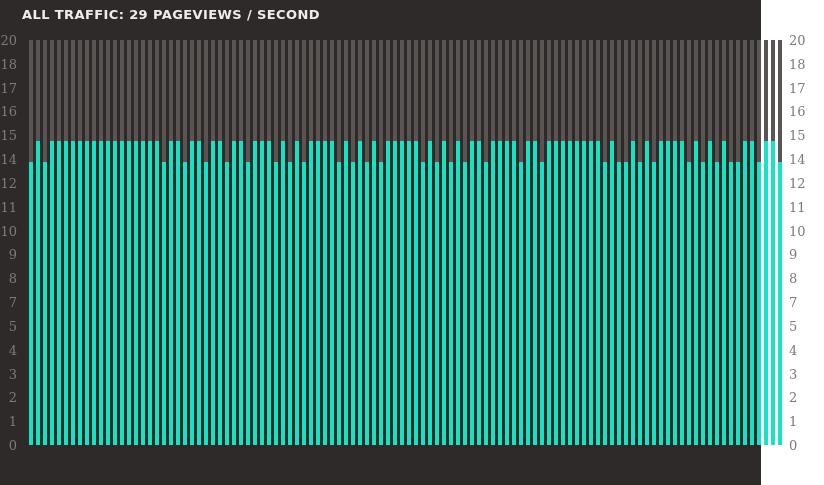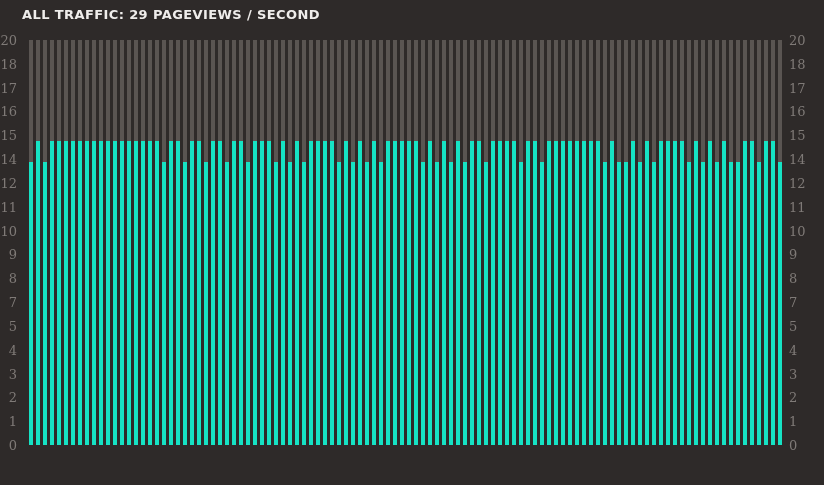--- a/index.html
+++ b/index.html
@@ -5,21 +5,21 @@
   html, body {
     margin: 0;
     padding: 0;
     width: 824px;
     height: 485px;
     overflow: hidden;
     font-family: "DejaVu Sans", sans-serif;
   }
   .app {
     position: relative;
-    width: 824px;
+    width: 761px;
     height: 485px;
     background: #2e2a29;
   }
   .chart-title {
     position: absolute;
     left: 22px;
     top: 7px;
     font-family: "DejaVu Sans", "Liberation Sans", sans-serif;
     font-size: 13px;
     font-weight: bold;

